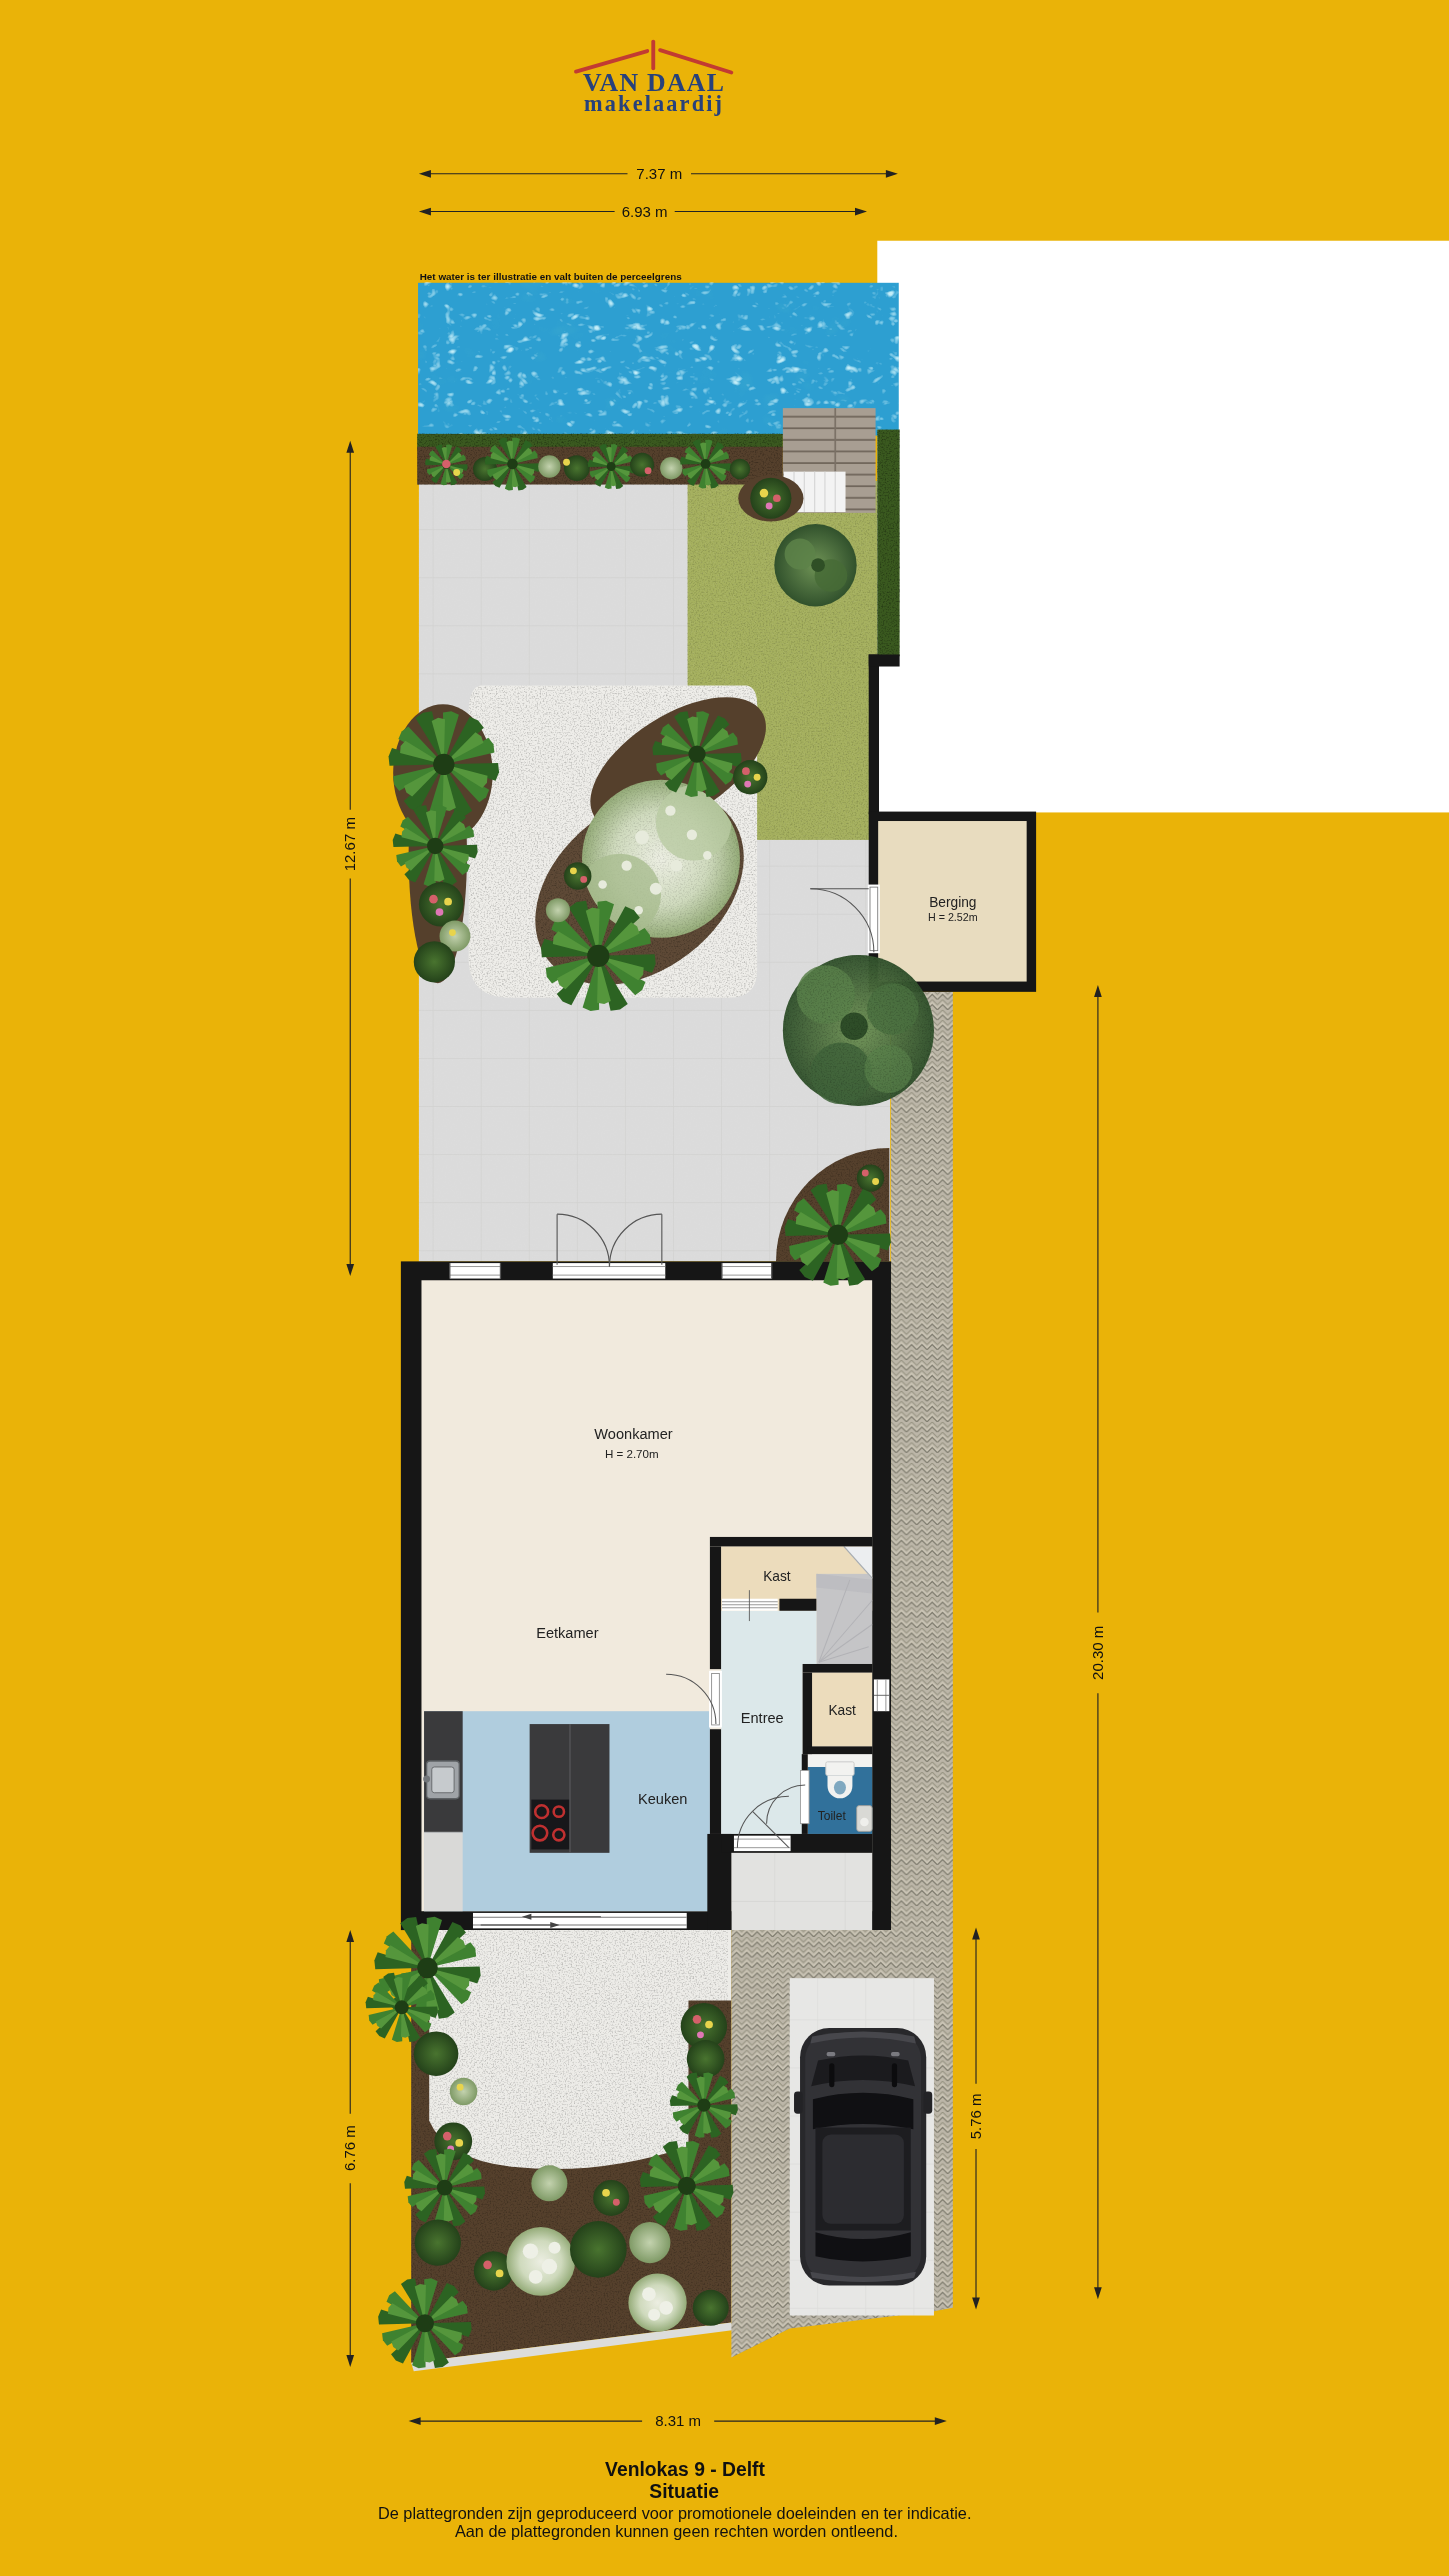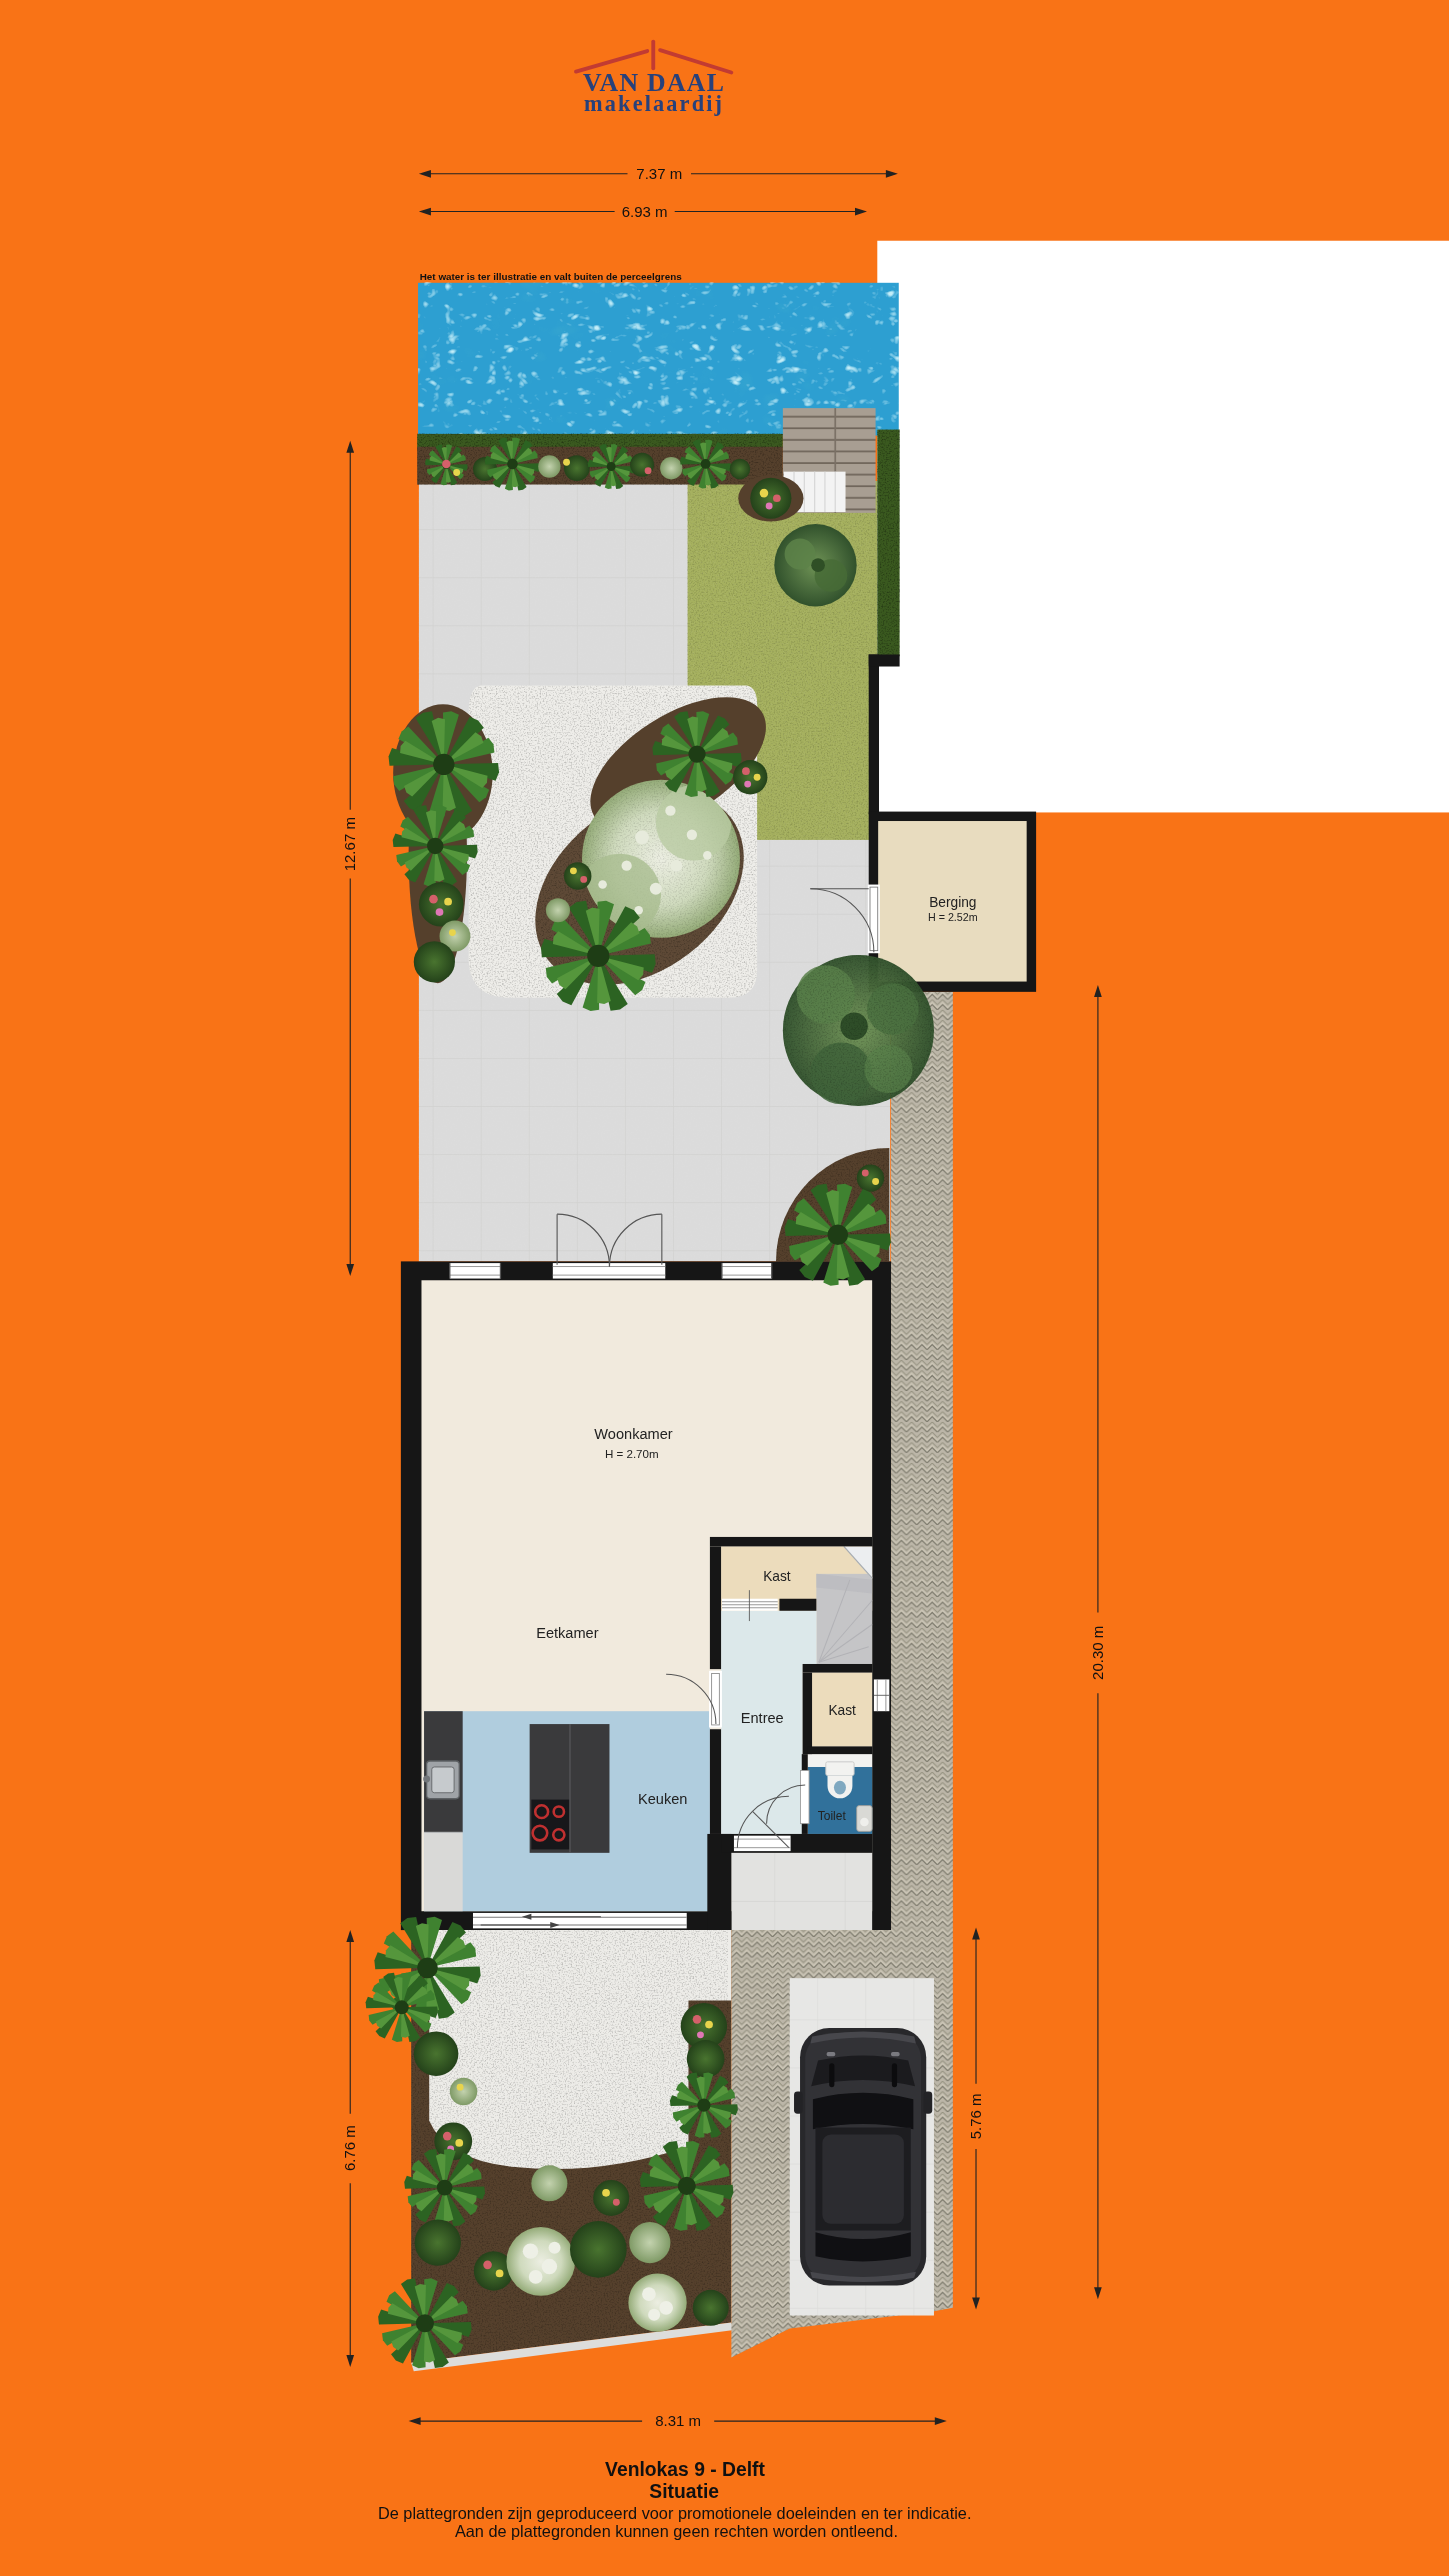--- a/index.html
+++ b/index.html
@@ -1,16 +1,16 @@
 <!DOCTYPE html>
 <html style="font-size:13.7px"><head>
 <meta charset="utf-8">
 <style>
   html,body{margin:0;padding:0;background:#fff;}
-  #page{position:relative;width:1449px;height:2576px;background:#f97316;overflow:hidden;}
+  #page{position:relative;width:1449px;height:2576px;background:#eab308;overflow:hidden;}
   svg{position:absolute;left:0;top:0;}
   text{font-family:"Liberation Sans", sans-serif;}
 </style>
 </head>
 <body>
 <div id="page">
 <svg width="1449" height="2576" viewBox="0 0 1688 3000">
 <defs>
   <pattern id="tile" width="56" height="56" patternUnits="userSpaceOnUse">
     <rect width="56" height="56" fill="#dbdbdb"></rect>

